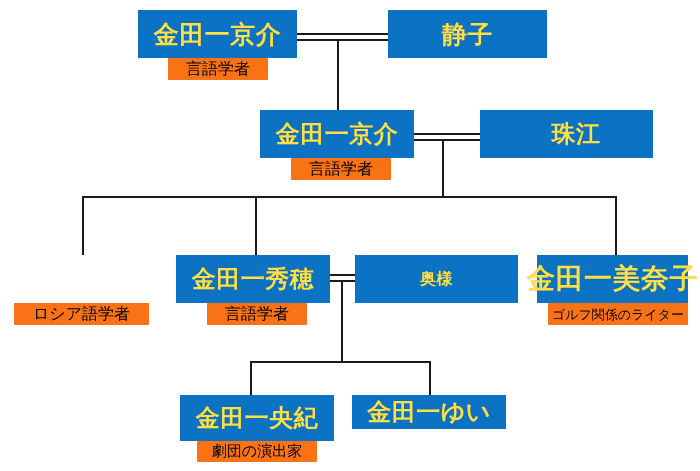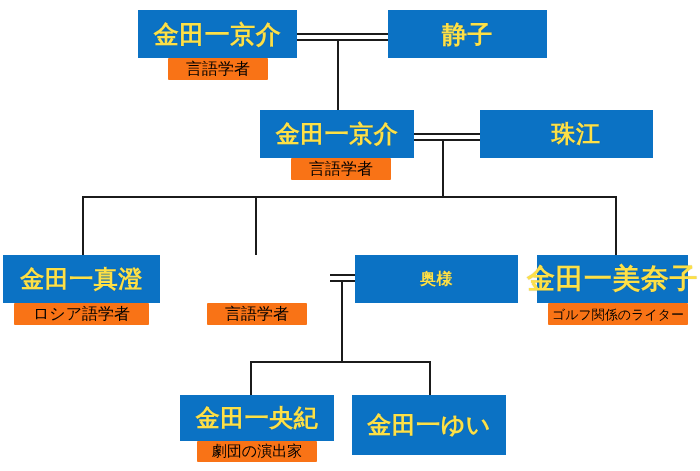--- a/index.html
+++ b/index.html
@@ -122,29 +122,29 @@
   <div class="marriage" style="left:414px; top:133px; width:66px;"></div>
 
   <div class="line-v" style="left:442px; top:141px; height:57px;"></div>
 
   <div class="line-h" style="left:82px; top:196px; width:535px;"></div>
   <div class="line-v" style="left:82px; top:196px; height:59px;"></div>
   <div class="line-v" style="left:255px; top:196px; height:59px;"></div>
   <div class="line-v" style="left:615px; top:196px; height:59px;"></div>
 
   <div class="node" style="left:3px; top:255px; width:157px; height:74px;">
-    <div class="node-box" style="height:48px; font-size:24px;">
-      <span class="node-name">金田一真澄</span>
-    </div>
     <div class="tag" style="left:11px; top:48px; width:135px; height:22px; font-size:16px;">
       <span>ロシア語学者</span>
     </div>
   </div>
 
   <div class="node" style="left:176px; top:255px; width:154px; height:74px;">
+    <div class="node-box" style="height:48px; font-size:24px;">
+      <span class="node-name">金田一秀穂</span>
+    </div>
     <div class="tag" style="left:31px; top:48px; width:100px; height:22px; font-size:16px;">
       <span>言語学者</span>
     </div>
   </div>
 
   <div class="node" style="left:355px; top:255px; width:163px; height:48px;">
     <div class="node-box" style="height:48px; font-size:16px;">
       <span class="node-name">奥様</span>
     </div>
   </div>
@@ -169,18 +169,18 @@
   <div class="node" style="left:180px; top:395px; width:154px; height:72px;">
     <div class="node-box" style="height:46px; font-size:24px;">
       <span class="node-name">金田一央紀</span>
     </div>
     <div class="tag" style="left:17px; top:46px; width:120px; height:21px; font-size:15px;">
       <span>劇団の演出家</span>
     </div>
   </div>
 
   <div class="node" style="left:352px; top:395px; width:154px; height:46px;">
-    <div class="node-box" style="height:60px; font-size:24px;">
+    <div class="node-box" style="height:34px; font-size:24px;">
       <span class="node-name">金田一ゆい</span>
     </div>
   </div>
 
 </div>
 
 </body></html>

